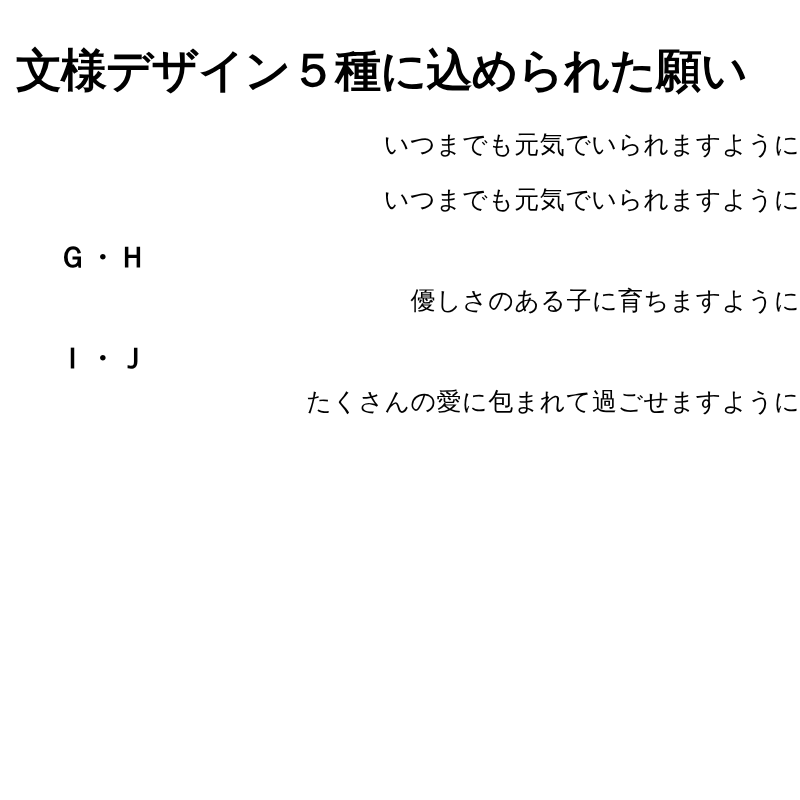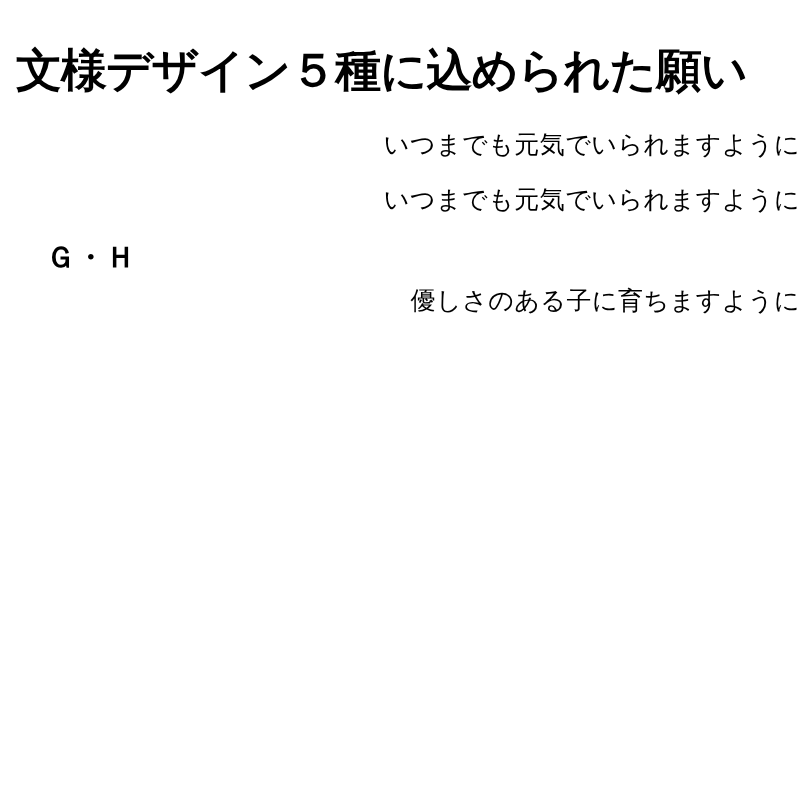--- a/index.html
+++ b/index.html
@@ -43,21 +43,21 @@
   }
   .entry-code {
     font-size: 29px;
     font-weight: bold;
     letter-spacing: 1px;
     margin-left: 42px;
     margin-bottom: 6px;
     font-family: "DejaVu Sans", "Liberation Sans", sans-serif;
   }
   .entry-code.indent-alt {
-    margin-left: 46px;
+    margin-left: 58px;
   }
   .entry-text {
     font-size: 25px;
     margin-left: 68px;
     font-family: "DejaVu Serif", "Liberation Serif", serif;
     letter-spacing: 0.5px;
     text-align: right;
   }
 </style>
 </head>
@@ -78,15 +78,19 @@
 
     <div class="entry">
       <div class="entry-text">いつまでも元気でいられますように</div>
     </div>
 
     <div class="entry">
       <div class="entry-code indent-alt">Ｇ・Ｈ</div>
       <div class="entry-text">優しさのある子に育ちますように</div>
     </div>
 
+    <div class="entry">
+      <div class="entry-code indent-alt">Ｉ・Ｊ</div>
+      <div class="entry-text">たくさんの愛に包まれて過ごせますように</div>
+    </div>
 
   </div>
 </div>
 
 </body></html>

